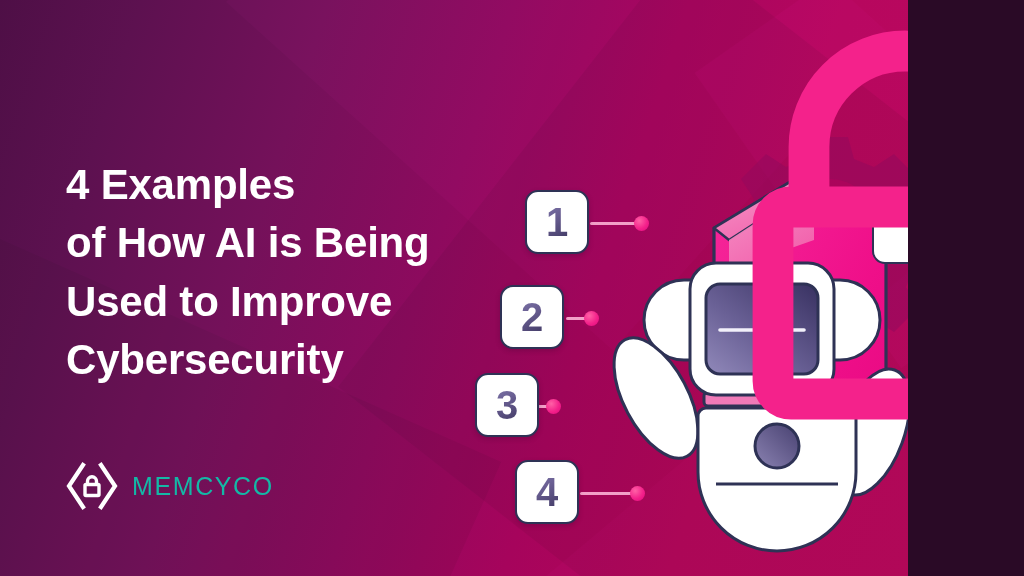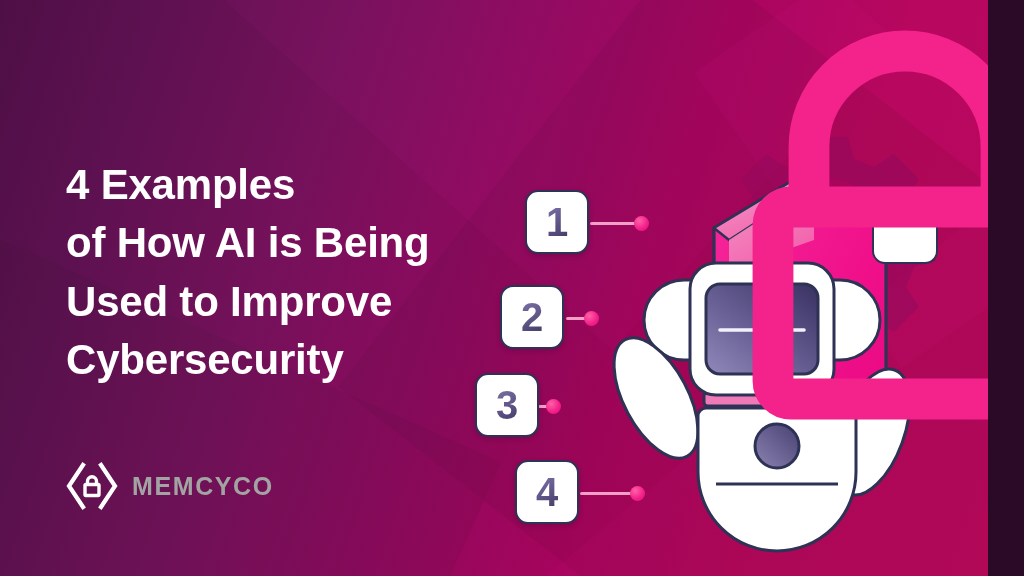--- a/index.html
+++ b/index.html
@@ -3,24 +3,25 @@
 <meta charset="utf-8">
 <title>Memcyco Blog Banner</title>
 <style>
   html, body {
     margin: 0;
     padding: 0;
     background: #2a0a26;
   }
   #stage {
     position: relative;
-    width: 988px;
+    width: 884px;
     height: 576px;
     overflow: hidden;
     font-family: "Liberation Sans", "DejaVu Sans", sans-serif;
+    padding-left: 24px;
   }
 
   
   .bg-base {
     position: absolute;
     inset: 0;
     background: linear-gradient(108deg,
         #4e0f46 0%,
         #5d1150 13%,
         #74115a 30%,
@@ -66,23 +67,23 @@
     display: flex;
     align-items: center;
     gap: 14px;
   }
   .logo-mark {
     width: 52px;
     height: 52px;
     display: block;
   }
   .logo-text {
-    color: #a3a3a3;
+    color: #14b8a6;
     font-size: 25px;
-    font-weight: bold;
+    font-weight: normal;
     letter-spacing: 1.6px;
   }
 
   
   .illustration {
     position: absolute;
     left: 524px;
     top: 120px;
     width: 500px;
     height: 456px;

